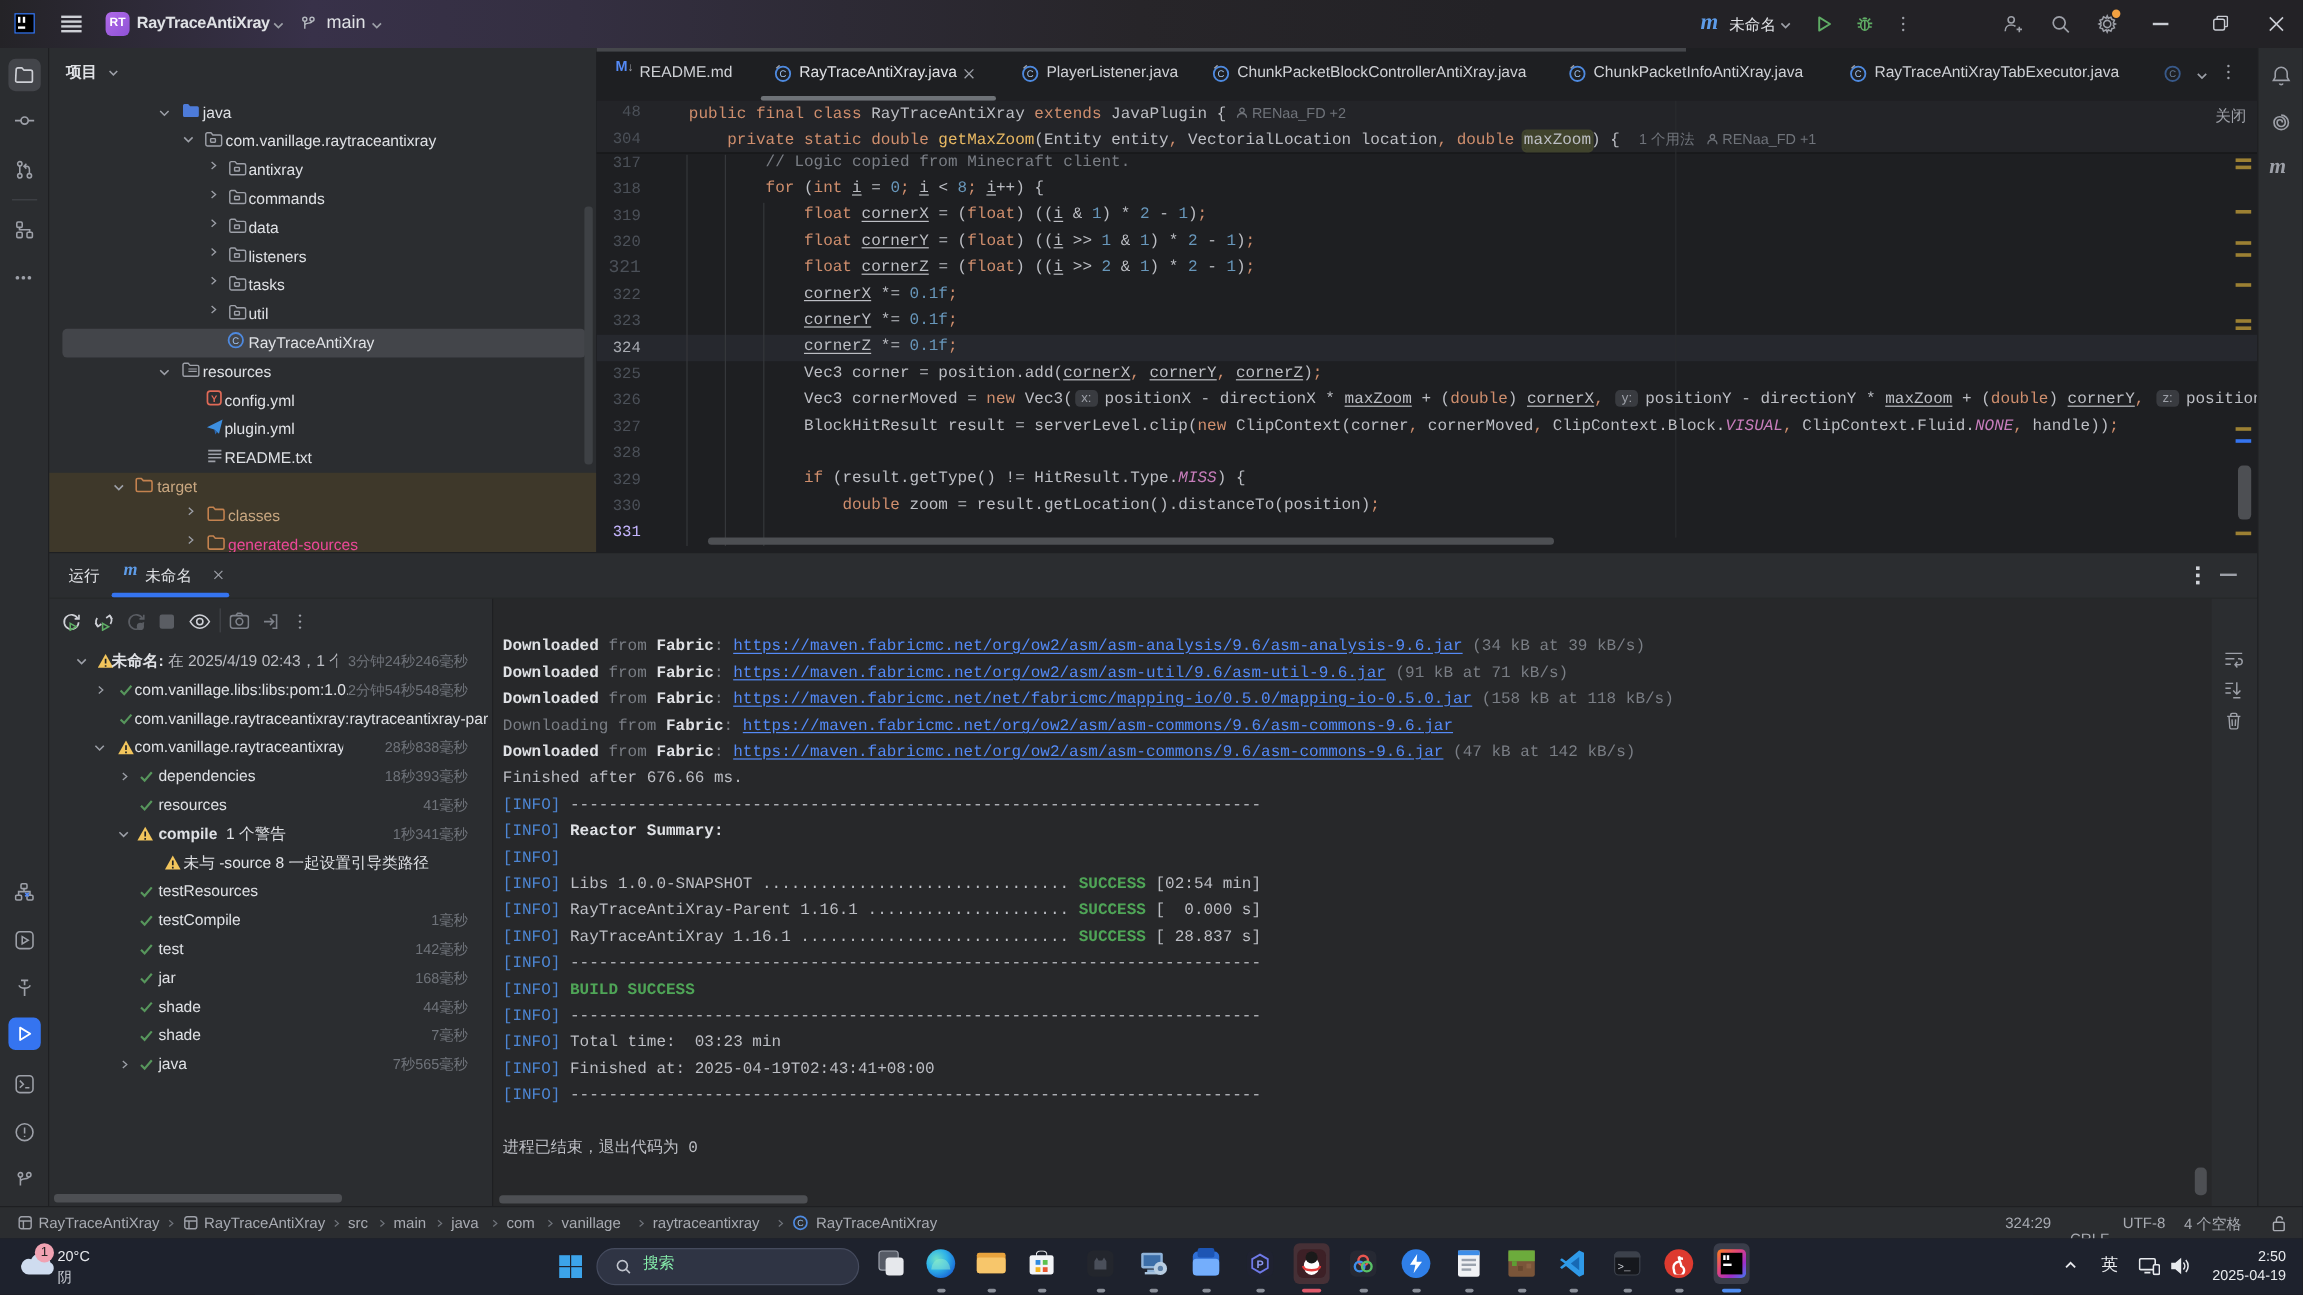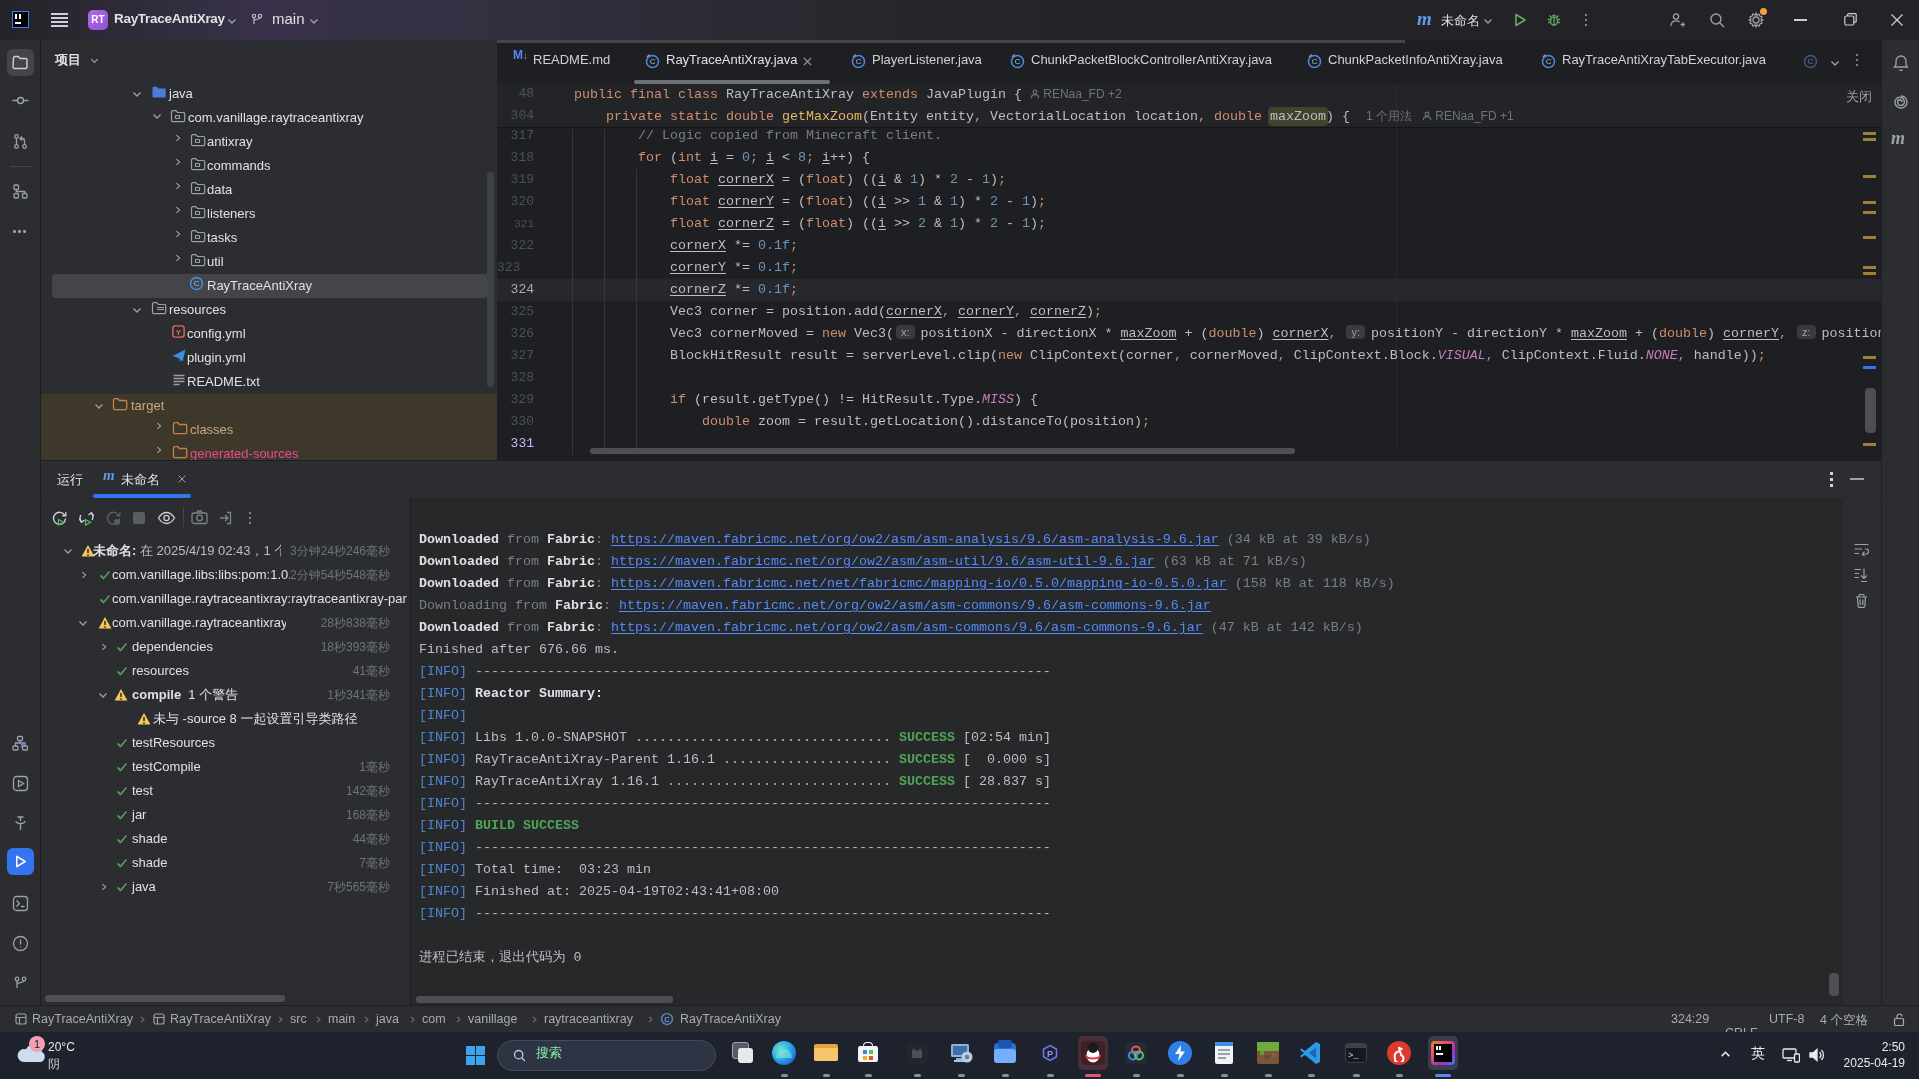--- a/index.html
+++ b/index.html
@@ -358,27 +358,27 @@
 
 <div class="abs mono" style="left:0;top:107px;width:37px;text-align:right;color:#4b5058;font-size:13px">318</div>
 <div class="abs mono" style="left:77px;top:107px;color:#bcbec4">&nbsp;&nbsp;&nbsp;&nbsp;&nbsp;&nbsp;&nbsp;&nbsp;<span class="kw">for</span> (<span class="kw">int</span> <span class="u">i</span> = <span class="num">0</span><span class="kw">;</span> <span class="u">i</span> &lt; <span class="num">8</span><span class="kw">;</span> <span class="u">i</span>++) {</div>
 
 <div class="abs mono" style="left:0;top:129px;width:37px;text-align:right;color:#4b5058;font-size:13px">319</div>
 <div class="abs mono" style="left:77px;top:129px;color:#bcbec4">&nbsp;&nbsp;&nbsp;&nbsp;&nbsp;&nbsp;&nbsp;&nbsp;&nbsp;&nbsp;&nbsp;&nbsp;<span class="kw">float</span> <span class="u">cornerX</span> = (<span class="kw">float</span>) ((<span class="u">i</span> &amp; <span class="num">1</span>) * <span class="num">2</span> - <span class="num">1</span>)<span class="kw">;</span></div>
 
 <div class="abs mono" style="left:0;top:151px;width:37px;text-align:right;color:#4b5058;font-size:13px">320</div>
 <div class="abs mono" style="left:77px;top:151px;color:#bcbec4">&nbsp;&nbsp;&nbsp;&nbsp;&nbsp;&nbsp;&nbsp;&nbsp;&nbsp;&nbsp;&nbsp;&nbsp;<span class="kw">float</span> <span class="u">cornerY</span> = (<span class="kw">float</span>) ((<span class="u">i</span> &gt;&gt; <span class="num">1</span> &amp; <span class="num">1</span>) * <span class="num">2</span> - <span class="num">1</span>)<span class="kw">;</span></div>
 
-<div class="abs mono" style="left:0;top:173px;width:37px;text-align:right;color:#4b5058;font-size:11px">321</div>
+<div class="abs mono" style="left:0;top:173px;width:37px;text-align:right;color:#4b5058;font-size:15px">321</div>
 <div class="abs mono" style="left:77px;top:173px;color:#bcbec4">&nbsp;&nbsp;&nbsp;&nbsp;&nbsp;&nbsp;&nbsp;&nbsp;&nbsp;&nbsp;&nbsp;&nbsp;<span class="kw">float</span> <span class="u">cornerZ</span> = (<span class="kw">float</span>) ((<span class="u">i</span> &gt;&gt; <span class="num">2</span> &amp; <span class="num">1</span>) * <span class="num">2</span> - <span class="num">1</span>)<span class="kw">;</span></div>
 
 <div class="abs mono" style="left:0;top:195px;width:37px;text-align:right;color:#4b5058;font-size:13px">322</div>
 <div class="abs mono" style="left:77px;top:195px;color:#bcbec4">&nbsp;&nbsp;&nbsp;&nbsp;&nbsp;&nbsp;&nbsp;&nbsp;&nbsp;&nbsp;&nbsp;&nbsp;<span class="u">cornerX</span> *= <span class="num">0.1f</span><span class="kw">;</span></div>
 
-<div class="abs mono" style="left:0;top:217px;width:37px;color:#4b5058;font-size:13px">323</div>
+<div class="abs mono" style="left:0;top:217px;width:37px;text-align:right;color:#4b5058;font-size:13px">323</div>
 <div class="abs mono" style="left:77px;top:217px;color:#bcbec4">&nbsp;&nbsp;&nbsp;&nbsp;&nbsp;&nbsp;&nbsp;&nbsp;&nbsp;&nbsp;&nbsp;&nbsp;<span class="u">cornerY</span> *= <span class="num">0.1f</span><span class="kw">;</span></div>
 
 <div class="abs mono" style="left:0;top:239px;width:37px;text-align:right;color:#a8abb2;font-size:13px">324</div>
 <div class="abs mono" style="left:77px;top:239px;color:#bcbec4">&nbsp;&nbsp;&nbsp;&nbsp;&nbsp;&nbsp;&nbsp;&nbsp;&nbsp;&nbsp;&nbsp;&nbsp;<span class="u">cornerZ</span> *= <span class="num">0.1f</span><span class="kw">;</span></div>
 
 <div class="abs mono" style="left:0;top:261px;width:37px;text-align:right;color:#4b5058;font-size:13px">325</div>
 <div class="abs mono" style="left:77px;top:261px;color:#bcbec4">&nbsp;&nbsp;&nbsp;&nbsp;&nbsp;&nbsp;&nbsp;&nbsp;&nbsp;&nbsp;&nbsp;&nbsp;Vec3 corner = position.add(<span class="u">cornerX</span><span class="kw">,</span> <span class="u">cornerY</span><span class="kw">,</span> <span class="u">cornerZ</span>)<span class="kw">;</span></div>
 
 <div class="abs mono" style="left:0;top:283px;width:37px;text-align:right;color:#4b5058;font-size:13px">326</div>
 <div class="abs mono" style="left:77px;top:283px;color:#bcbec4">&nbsp;&nbsp;&nbsp;&nbsp;&nbsp;&nbsp;&nbsp;&nbsp;&nbsp;&nbsp;&nbsp;&nbsp;Vec3 cornerMoved = <span class="kw">new</span> Vec3(<span class="hint">x:</span>positionX - directionX * <span class="u">maxZoom</span> + (<span class="kw">double</span>) <span class="u">cornerX</span><span class="kw">,</span> <span class="hint">y:</span>positionY - directionY * <span class="u">maxZoom</span> + (<span class="kw">double</span>) <span class="u">cornerY</span><span class="kw">,</span> <span class="hint">z:</span>positionZ</div>
@@ -584,21 +584,21 @@
 <svg class="abs" style="left:58px;top:421px" width="10" height="10" viewBox="0 0 12 12">
       <path d="M4 2.5 L8 6 L4 9.5" stroke="#9da0a8" stroke-width="1.3" fill="none"></path>
     </svg>
 <svg class="abs" style="left:75px;top:420px" width="12" height="12" viewBox="0 0 12 12">
       <path d="M1.5 6.5 L4.5 9.5 L10.5 2.5" stroke="#57965c" stroke-width="1.8" fill="none"></path>
     </svg>
 <div class="trow" style="left:91px;top:414px;">java</div>
 <div class="dur" style="left:200px;top:414px;width:149px">7秒565毫秒</div>
 
 <div class="abs mono" style="left:378px;top:68px;color:#bcbec4"><span class="wh" style="font-weight:bold">Downloaded</span><span class="gy"> from </span><span class="wh" style="font-weight:bold">Fabric</span><span class="gy">: </span><span class="lnk">https://maven.fabricmc.net/org/ow2/asm/asm-analysis/9.6/asm-analysis-9.6.jar</span><span class="gy"> (34 kB at 39 kB/s)</span></div>
-<div class="abs mono" style="left:378px;top:90px;color:#bcbec4"><span class="wh" style="font-weight:bold">Downloaded</span><span class="gy"> from </span><span class="wh" style="font-weight:bold">Fabric</span><span class="gy">: </span><span class="lnk">https://maven.fabricmc.net/org/ow2/asm/asm-util/9.6/asm-util-9.6.jar</span><span class="gy"> (63 kB at 71 kB/s)</span></div>
+<div class="abs mono" style="left:378px;top:90px;color:#bcbec4"><span class="wh" style="font-weight:bold">Downloaded</span><span class="gy"> from </span><span class="wh" style="font-weight:bold">Fabric</span><span class="gy">: </span><span class="lnk">https://maven.fabricmc.net/org/ow2/asm/asm-util/9.6/asm-util-9.6.jar</span><span class="gy"> (91 kB at 71 kB/s)</span></div>
 <div class="abs mono" style="left:378px;top:112px;color:#bcbec4"><span class="wh" style="font-weight:bold">Downloaded</span><span class="gy"> from </span><span class="wh" style="font-weight:bold">Fabric</span><span class="gy">: </span><span class="lnk">https://maven.fabricmc.net/net/fabricmc/mapping-io/0.5.0/mapping-io-0.5.0.jar</span><span class="gy"> (158 kB at 118 kB/s)</span></div>
 <div class="abs mono" style="left:378px;top:134px;color:#bcbec4"><span class="gy">Downloading from </span><span class="wh" style="font-weight:bold">Fabric</span><span class="gy">: </span><span class="lnk">https://maven.fabricmc.net/org/ow2/asm/asm-commons/9.6/asm-commons-9.6.jar</span></div>
 <div class="abs mono" style="left:378px;top:156px;color:#bcbec4"><span class="wh" style="font-weight:bold">Downloaded</span><span class="gy"> from </span><span class="wh" style="font-weight:bold">Fabric</span><span class="gy">: </span><span class="lnk">https://maven.fabricmc.net/org/ow2/asm/asm-commons/9.6/asm-commons-9.6.jar</span><span class="gy"> (47 kB at 142 kB/s)</span></div>
 <div class="abs mono" style="left:378px;top:178px;color:#bcbec4">Finished after 676.66 ms.</div>
 <div class="abs mono" style="left:378px;top:200px;color:#bcbec4"><span class="inf">[INFO]</span> ------------------------------------------------------------------------</div>
 <div class="abs mono" style="left:378px;top:222px;color:#bcbec4"><span class="inf">[INFO]</span> <span class="wh" style="font-weight:bold">Reactor Summary:</span></div>
 <div class="abs mono" style="left:378px;top:244px;color:#bcbec4"><span class="inf">[INFO]</span></div>
 <div class="abs mono" style="left:378px;top:266px;color:#bcbec4"><span class="inf">[INFO]</span> Libs 1.0.0-SNAPSHOT ................................ <span class="suc" style="font-weight:bold">SUCCESS</span> [02:54 min]</div>
 <div class="abs mono" style="left:378px;top:288px;color:#bcbec4"><span class="inf">[INFO]</span> RayTraceAntiXray-Parent 1.16.1 ..................... <span class="suc" style="font-weight:bold">SUCCESS</span> [  0.000 s]</div>
 <div class="abs mono" style="left:378px;top:310px;color:#bcbec4"><span class="inf">[INFO]</span> RayTraceAntiXray 1.16.1 ............................ <span class="suc" style="font-weight:bold">SUCCESS</span> [ 28.837 s]</div>

